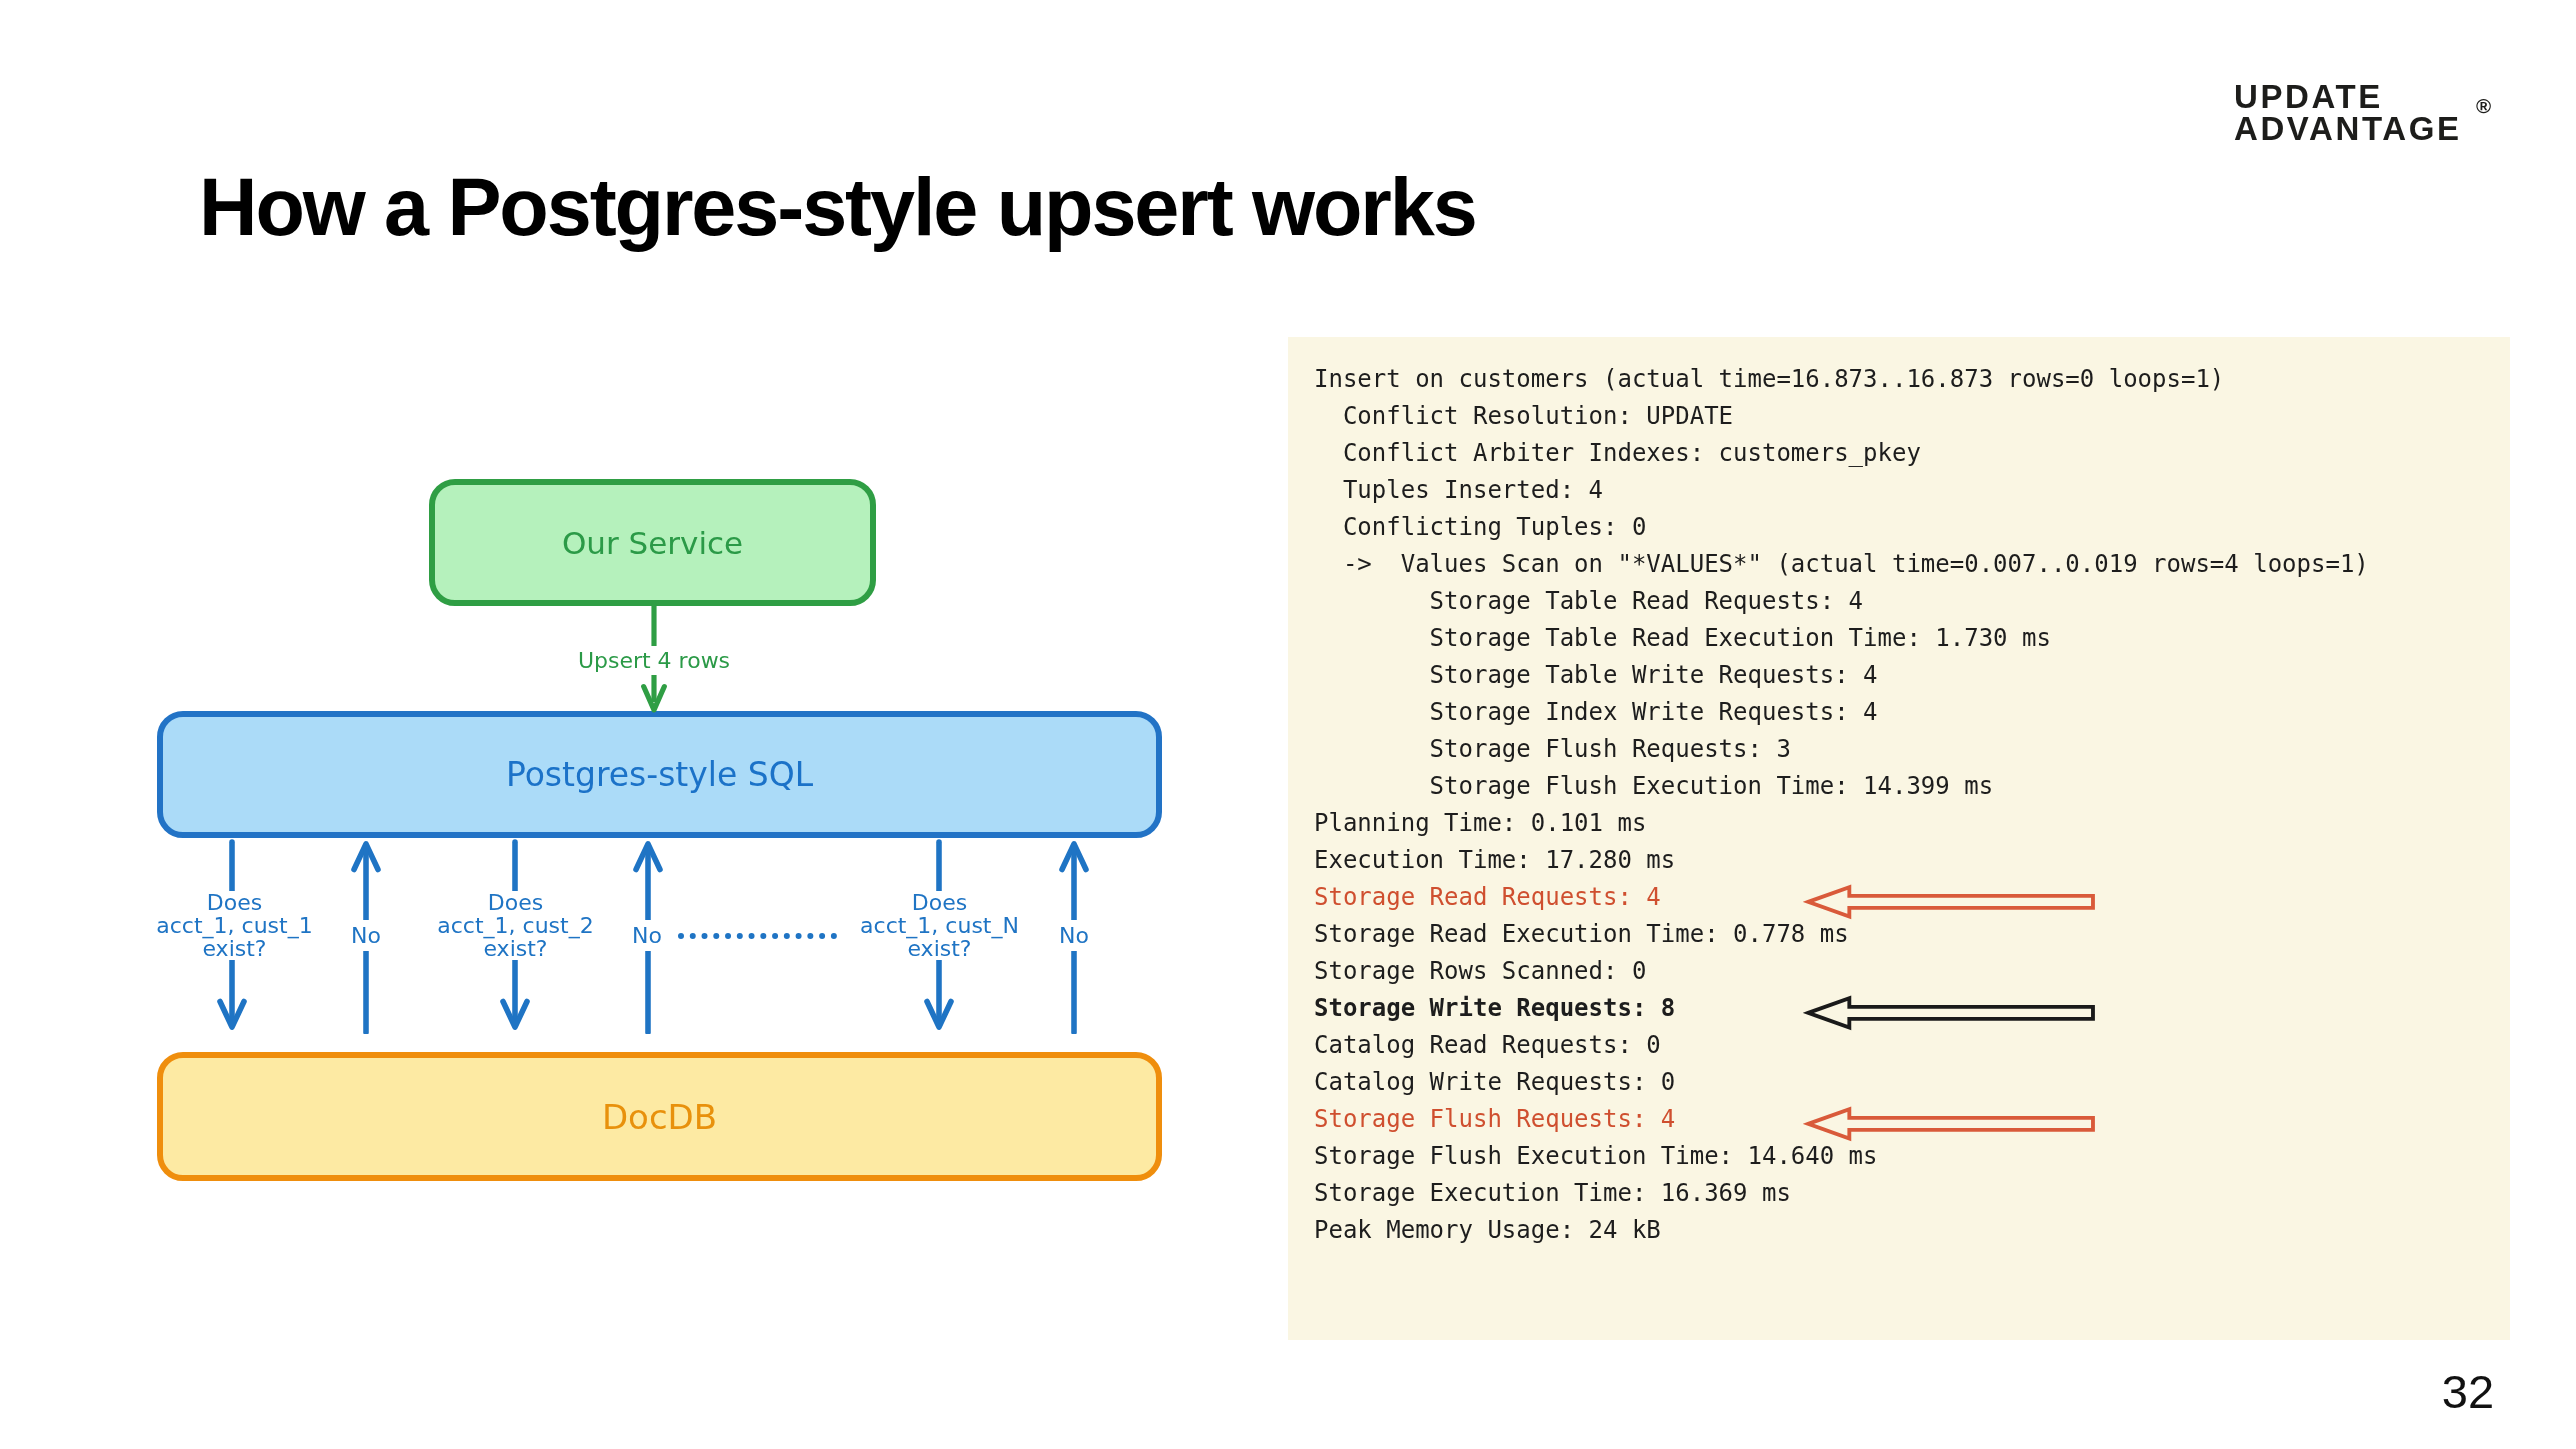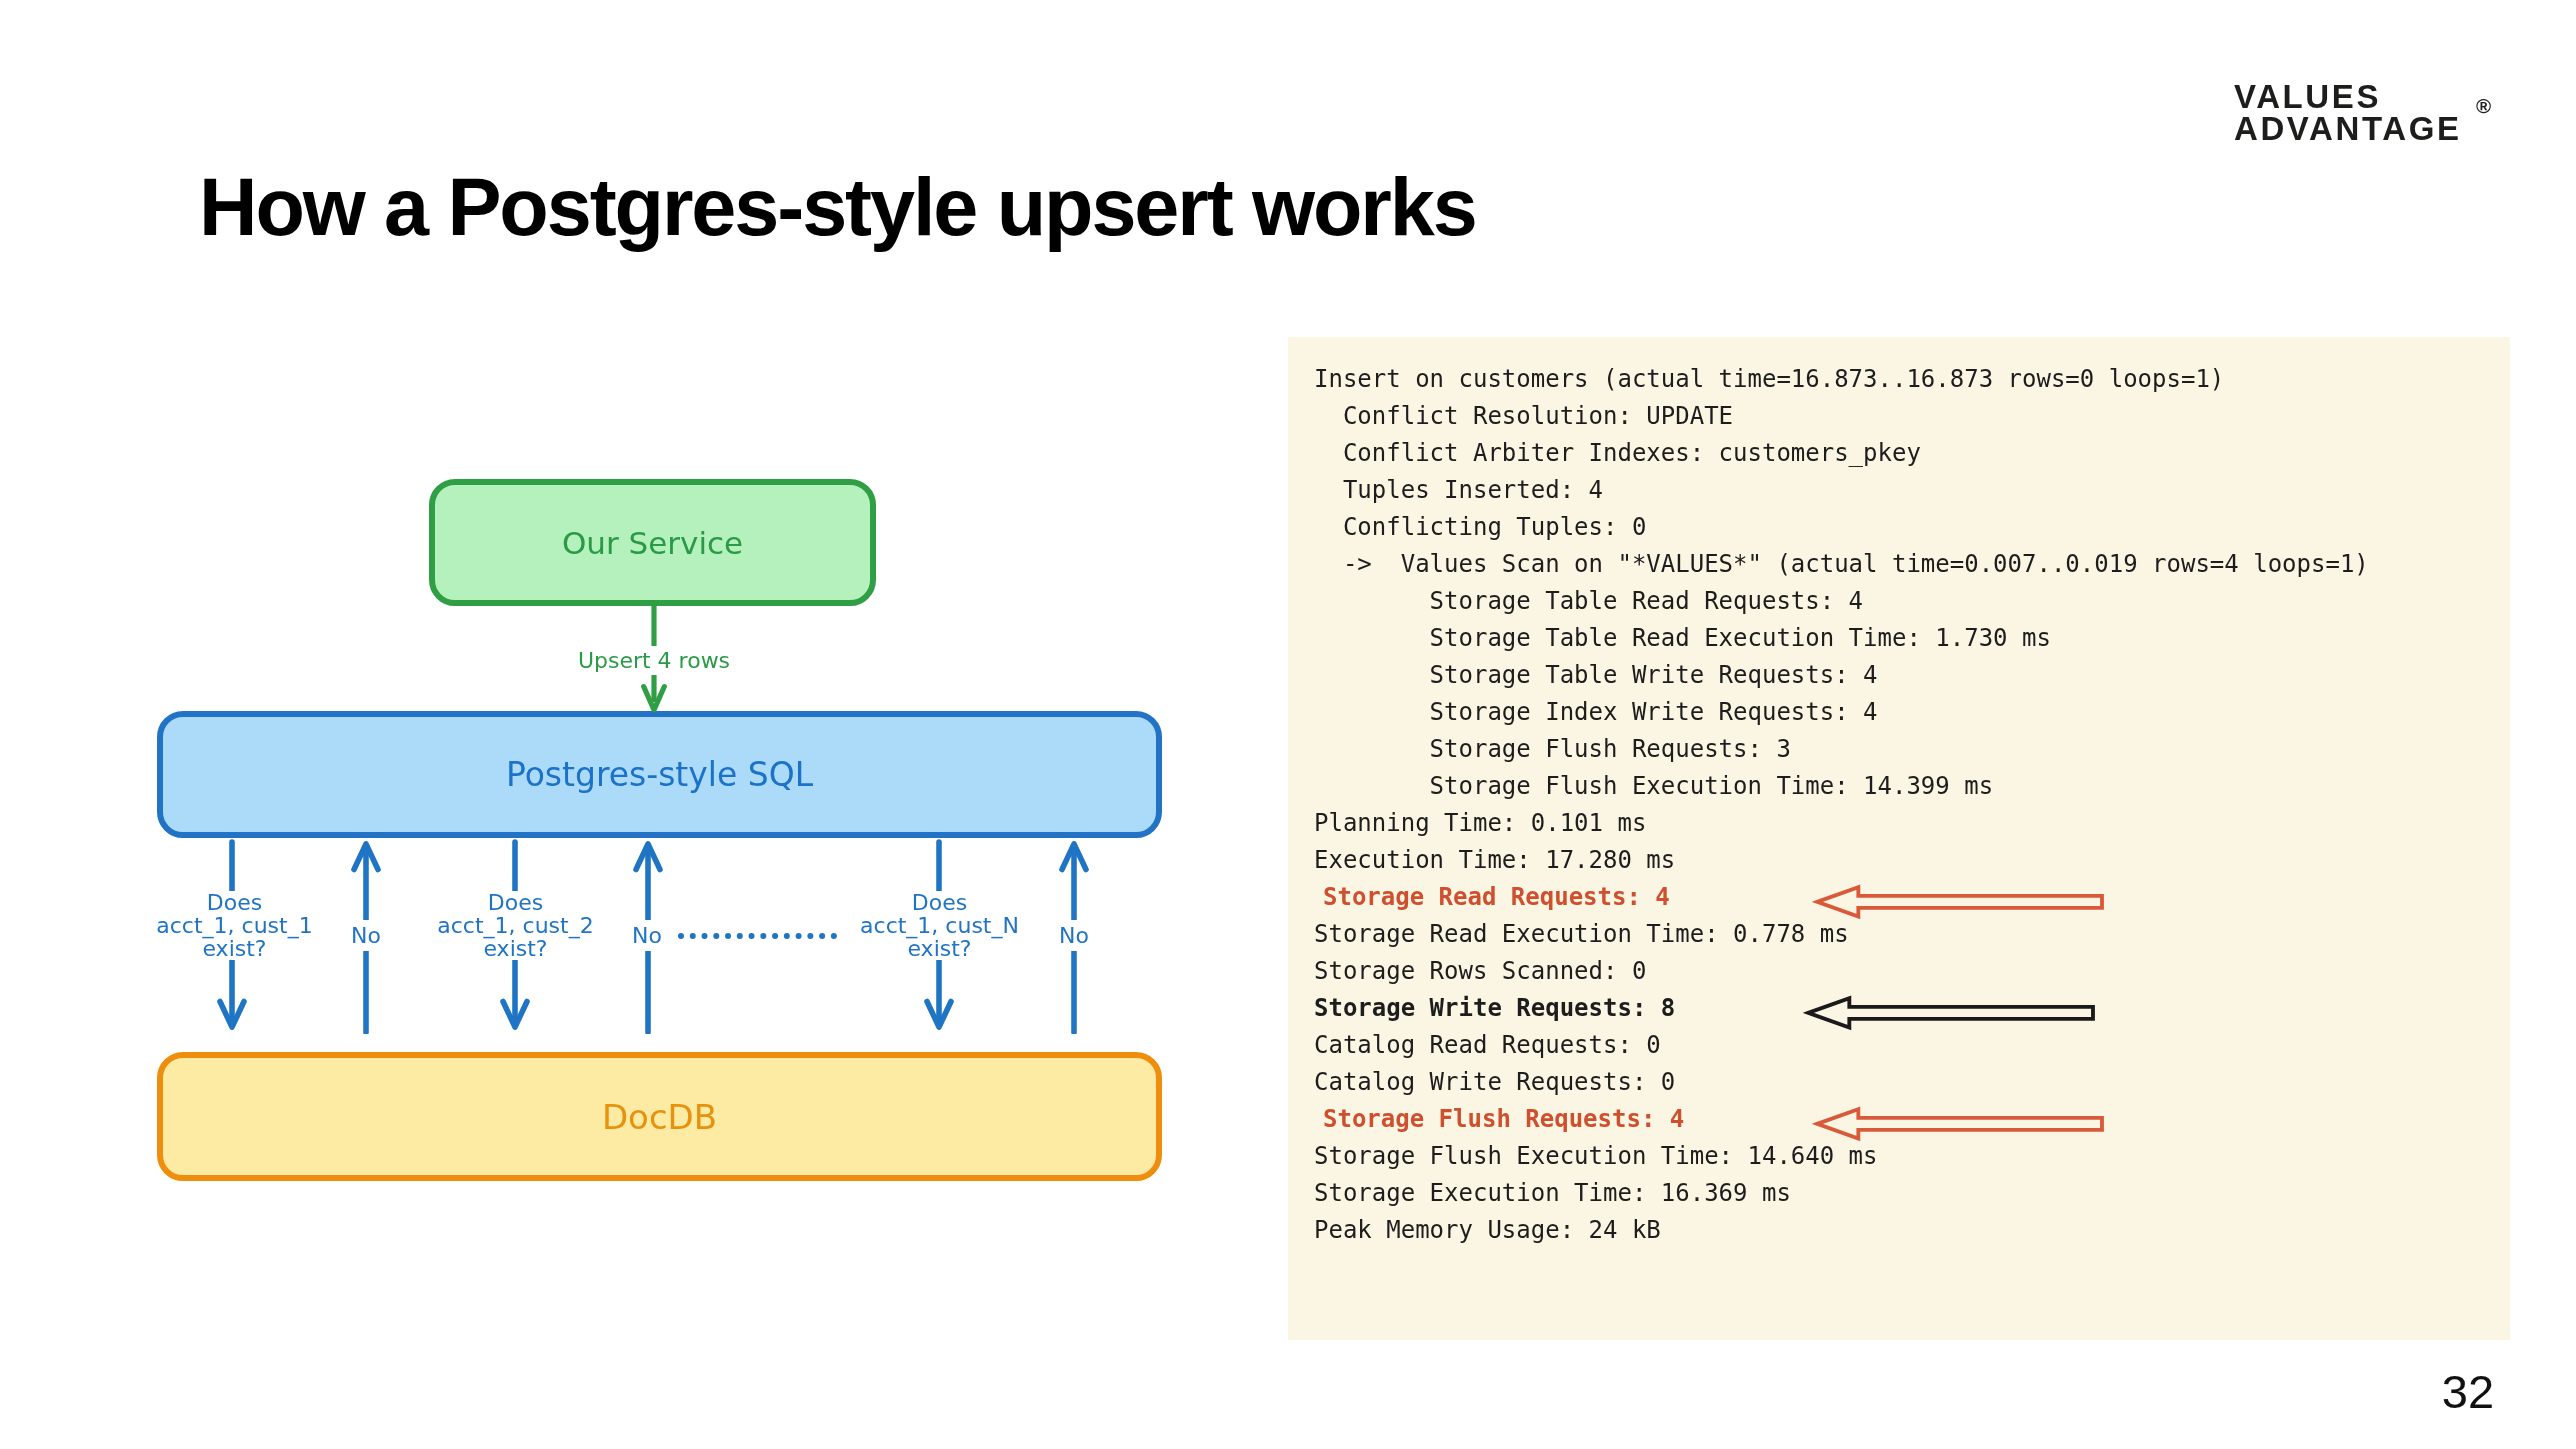--- a/index.html
+++ b/index.html
@@ -42,38 +42,38 @@
         text-align:center;font-family:"DejaVu Sans",sans-serif;color:var(--green-text);font-size:22px;line-height:29px;}
   .q-label{top:891px;width:189px;}
   .no-label{top:920px;width:60px;height:31px;line-height:31px;}
   .dots{position:absolute;left:678px;top:933px;width:159px;border-top:6px dotted var(--arrow-blue);}
 
   
   .panel{position:absolute;left:1288px;top:337px;width:1222px;height:1003px;background:var(--panel-bg);
          padding:28px 0 0 26px;}
   .code-line{position:relative;height:37px;display:flex;align-items:flex-start;white-space:pre;
          font-family:"DejaVu Sans Mono","Liberation Mono",monospace;font-size:24px;color:var(--code-text);}
-  .code-line.red{color:var(--hl-red);font-weight:bold;margin-left:9px;}
+  .code-line.red{color:var(--hl-red);font-weight:normal;}
   .code-line.bold{font-weight:bold;}
   .hl-arrow{position:absolute;left:489px;top:50%;transform:translateY(-50%);width:296px;height:38px;}
   .hl-arrow.red-arrow{color:var(--arrow-red);}
   .hl-arrow.black-arrow{color:var(--arrow-black);}
 
   .page-number{position:absolute;left:2421px;top:1364px;width:94px;text-align:center;
          font-size:47px;color:#111;}
 </style>
 </head>
 <body>
 
 <div class="slide">
 
   <div class="title">How a Postgres-style upsert works</div>
 
   <div class="logo">
-    <div>VALUES</div>
+    <div>UPDATE</div>
     <div>ADVANTAGE</div>
   </div>
   <span class="reg">®</span>
 
   <div class="node node-service">
     <span>Our Service</span>
   </div>
   <div class="node node-sql">
     <span>Postgres-style SQL</span>
   </div>

